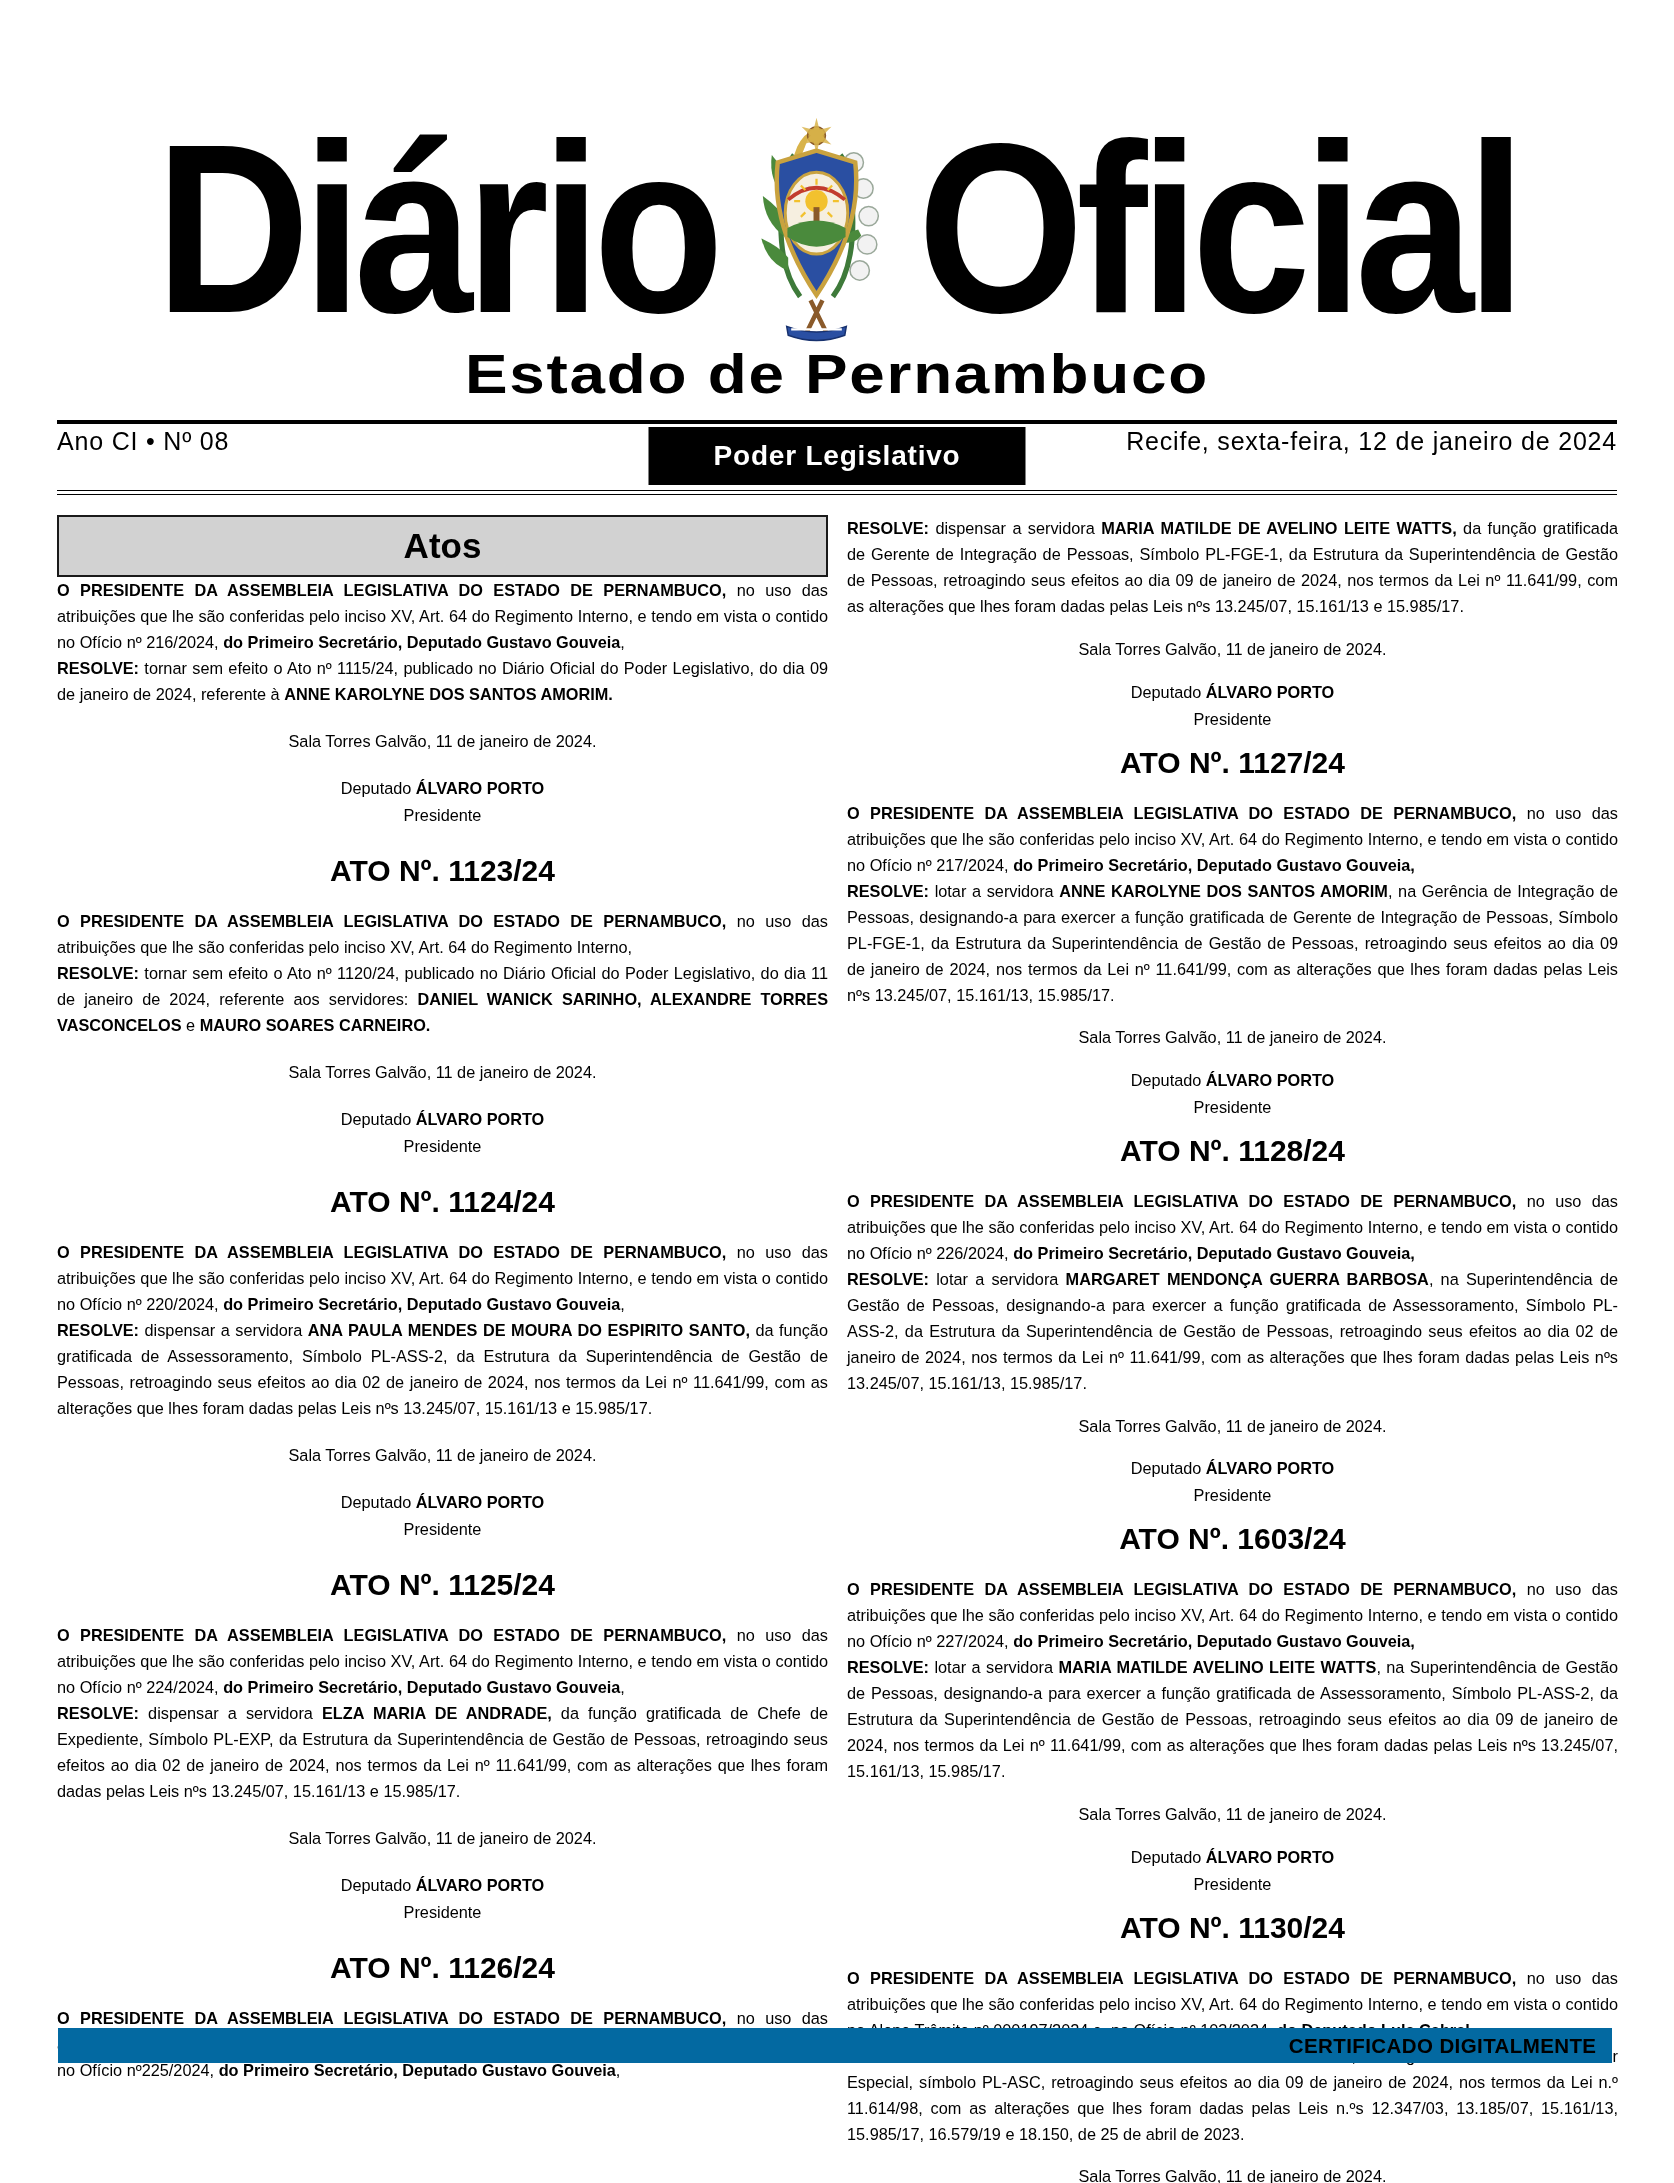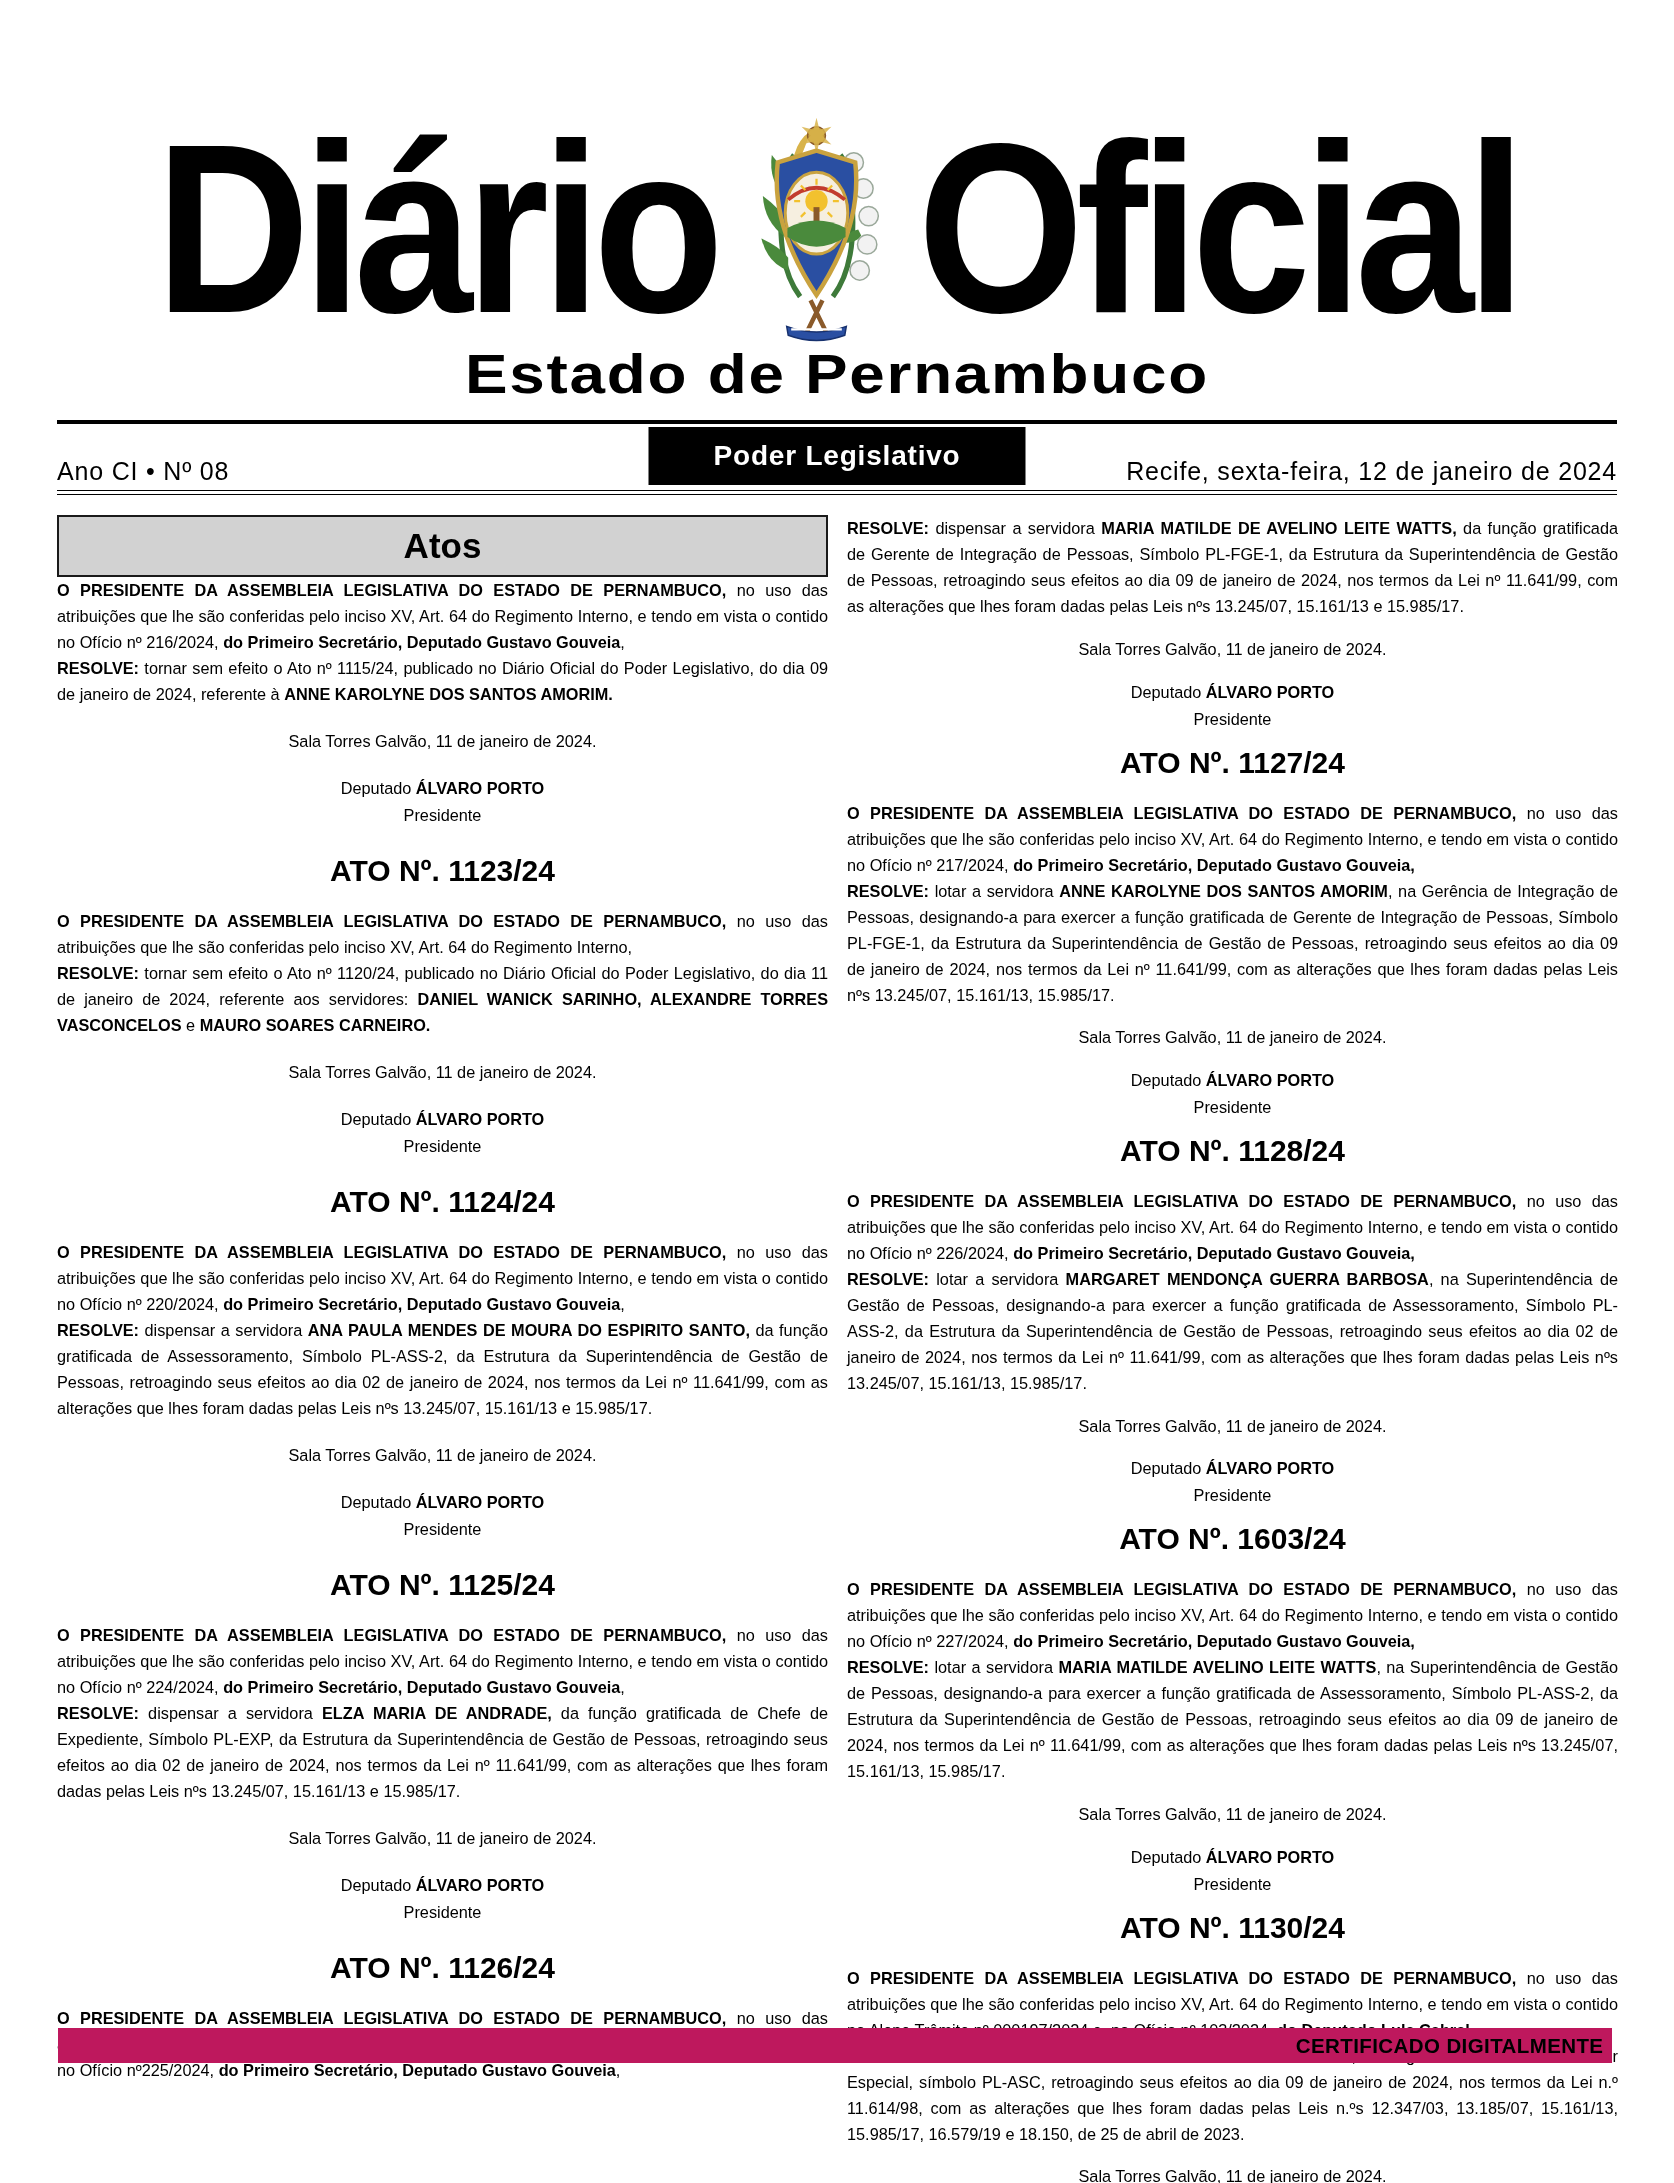--- a/index.html
+++ b/index.html
@@ -28,21 +28,21 @@
     text-align:center;font-weight:bold;font-size:55px;letter-spacing:1.5px;
     margin-top:-3px;line-height:58px;
     transform:scaleX(1.16);transform-origin:center;
     white-space:nowrap;
   }
 
   
   .rule-thick{border:0;border-top:4.6px solid #000;margin:16.7px 0 0 0;}
   .meta-row{
     position:relative;height:59px;margin-top:3px;
-    display:flex;align-items:flex-end;justify-content:space-between;
+    display:flex;align-items:flex-start;justify-content:space-between;
   }
   .edition{font-size:25px;letter-spacing:0.8px;}
   .banner{
     position:absolute;left:50%;top:50%;transform:translate(-50%,-50%);
     background:#000;color:#fff;font-weight:bold;font-size:28px;
     width:377px;height:58px;display:flex;align-items:center;justify-content:center;
     letter-spacing:0.8px;
   }
   .dateline{font-size:25px;letter-spacing:0.8px;}
   .rule-double{height:3px;border-top:1.5px solid #000;border-bottom:1.5px solid #000;margin-top:4.6px;}
@@ -70,22 +70,22 @@
   }
   .col-right .place-date{margin-top:16.7px;}
   .signature{
     text-align:center;font-size:16.3px;line-height:27px;margin-top:21px;
   }
   .col-right .signature{margin-top:16.7px;}
 
   
   .footer-bar{
     position:absolute;left:58px;top:2028px;width:1554px;height:35px;
-    background:#be185d;display:flex;align-items:center;justify-content:flex-end;
-    padding:1px;box-sizing:border-box;
+    background:#0369a1;display:flex;align-items:center;justify-content:flex-end;
+    padding:8px;box-sizing:border-box;
   }
   .footer-bar span{
     font-weight:bold;font-size:20.5px;letter-spacing:0.4px;padding-right:7.6px;
   }
   b{font-weight:bold;}
 </style>
 </head>
 <body>
 
 <div class="page">

